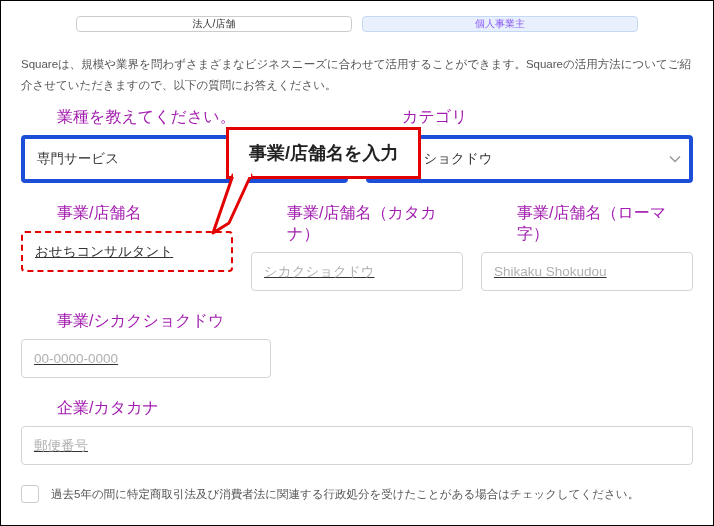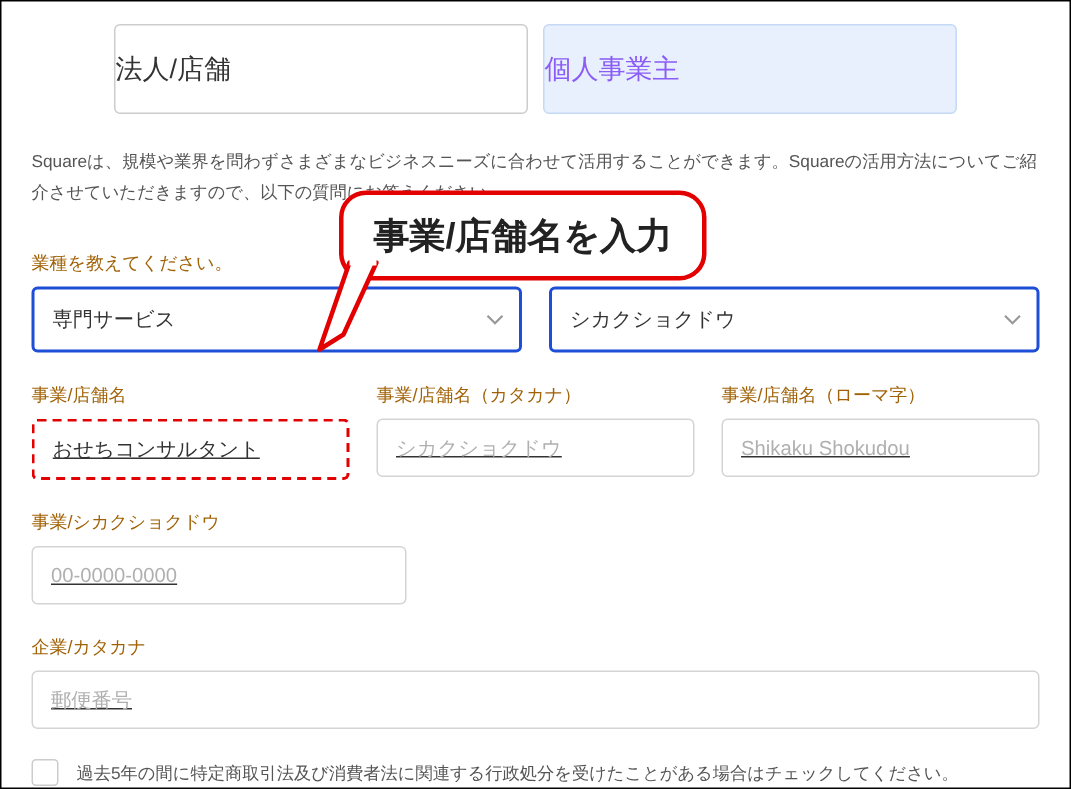--- a/index.html
+++ b/index.html
@@ -19,62 +19,64 @@
       padding: 15px 20px;
     }
     .tab-row {
       display: flex;
       gap: 10px;
       margin-bottom: 22px;
       padding: 0 55px;
     }
     .tab {
       flex: 1;
-      padding: 17px 0;
+      padding: 0 0;
+      text-align: center;
       border: 1px solid #ccc;
       border-radius: 4px;
-      font-size: 18px;
+      font-size: 10px;
       cursor: pointer;
       color: #333;
       background: #fff;
     }
     .tab.active {
       background: #e8f0fe;
       color: #8b5cf6;
       border-color: #c5d9f5;
     }
     .description {
       font-size: 11.5px;
       color: #555;
       line-height: 1.8;
-      margin-bottom: 28px;
+      margin-bottom: 12px;
     }
     .form-row {
       display: flex;
       gap: 18px;
       margin-bottom: 20px;
     }
     .form-group {
       display: flex;
       flex-direction: column;
       flex: 1;
     }
     .form-group label {
-      font-size: 12px;
-      color: #a16207;
+      font-size: 16px;
+      color: #a21caf;
       margin-bottom: 7px;
+      margin-left: 36px;
     }
     .select-box {
       position: relative;
     }
     .select-box select,
     .select-box .select-display {
       width: 100%;
       padding: 11px 30px 11px 12px;
-      border: 2px solid #1d4ed8;
+      border: 4px solid #1d4ed8;
       border-radius: 4px;
       font-size: 13.5px;
       color: #333;
       background: #fff;
       appearance: none;
       cursor: pointer;
     }
     .select-chevron {
       position: absolute;
       right: 12px;
@@ -102,23 +104,23 @@
     }
     .callout {
       position: absolute;
       left: 225px;
       top: 126px;
       z-index: 10;
     }
     .callout-box {
       background: #fff;
       border: 3px solid #e30000;
-      border-radius: 18px;
+      border-radius: 0;
       padding: 11px 20px;
-      font-size: 24px;
+      font-size: 18px;
       font-weight: bold;
       color: #222;
       white-space: nowrap;
     }
     .callout-tail {
       position: absolute;
       left: -15px;
       top: 46px;
     }
     .checkbox-row {

